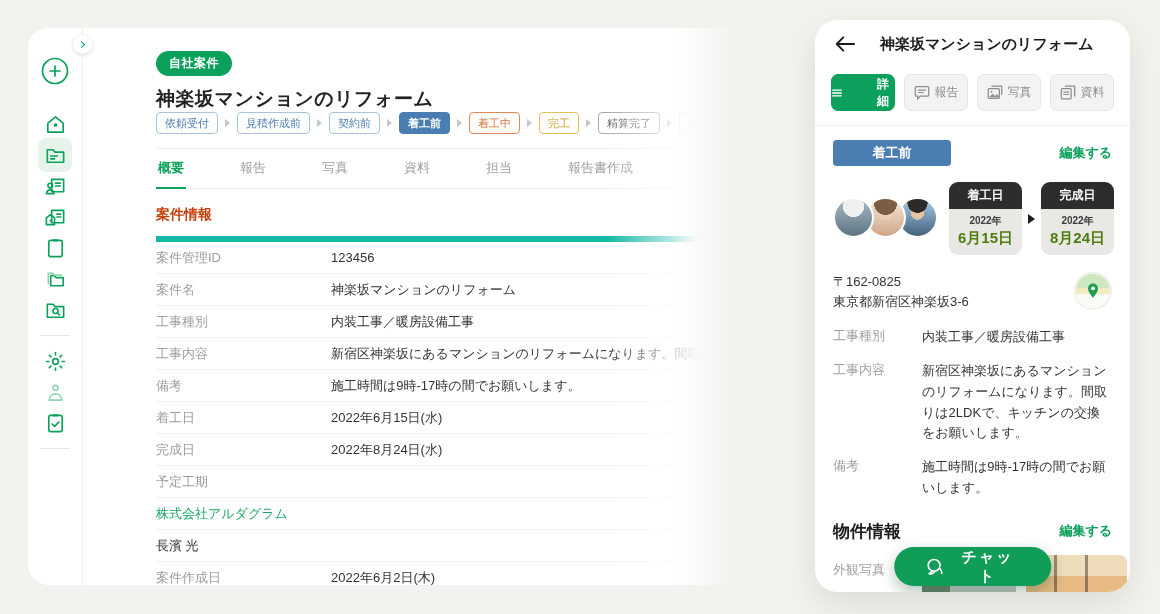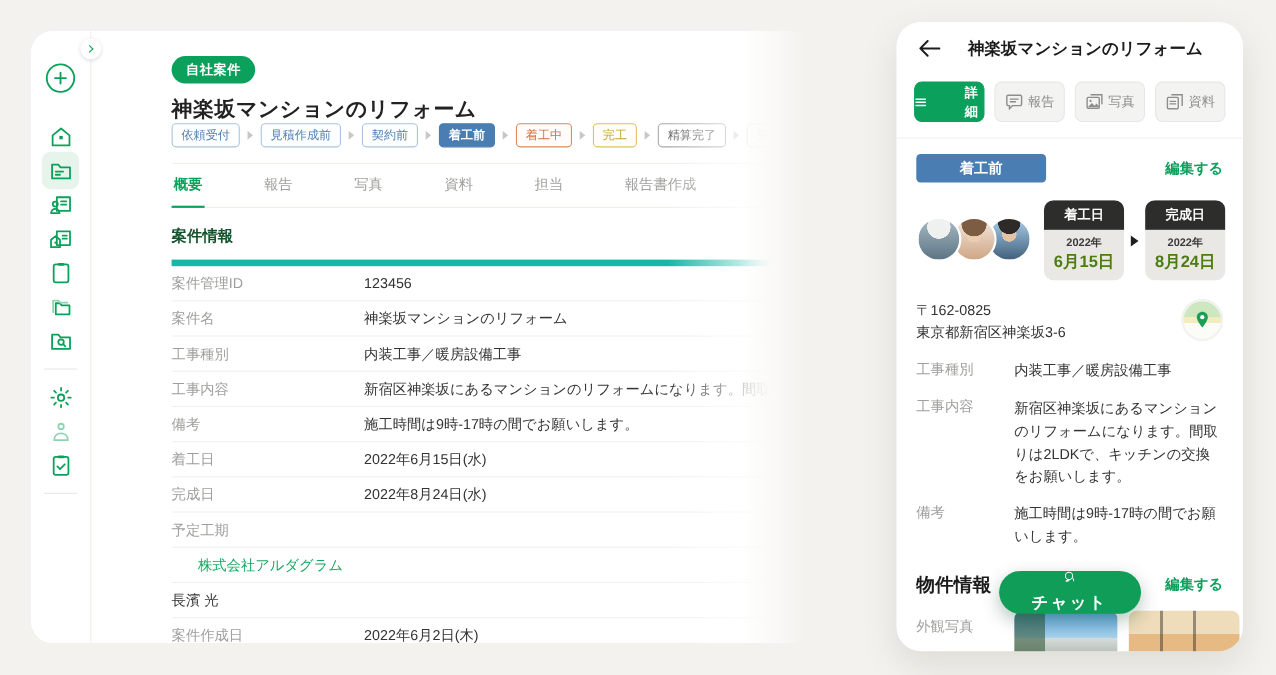--- a/index.html
+++ b/index.html
@@ -56,26 +56,26 @@
   .chip.s-yellow { border-color:#e2c257; color:#c7a12e; background:#fffefa; }
   .chip.s-gray   { border-color:#a9a9a7; color:#666; background:#fff; }
   .chip.s-muted  { border-color:#d8d8d6; color:#b8b8b6; background:#fff; }
   .step-arrow { width:0; height:0; border-left:5px solid #c7c7c5; border-top:4px solid transparent;
     border-bottom:4px solid transparent; }
 
   .tabbar { display:flex; gap:52px; margin-top:14px; border-top:1px solid #f0efec; border-bottom:1px solid #f0efec; }
   .dtab { font-size:13px; color:#a0a09e; padding:10px 2px; cursor:pointer; }
   .dtab.active { color:#0aa25a; font-weight:bold; border-bottom:2px solid #0aa25a; margin-bottom:-1px; }
 
-  .section-title { font-size:14px; font-weight:bold; color:#14532d; margin:17px 0 12px; }
+  .section-title { font-size:14px; font-weight:bold; color:#c2410c; margin:17px 0 12px; }
   .itable { border-top:6px solid #14b8a6; }
   .irow { display:flex; align-items:center; height:32px; border-bottom:1px solid #f1f0ee; font-size:13px; }
   .ilabel { width:175px; flex-shrink:0; color:#9e9e9c; }
   .ivalue { color:#333; white-space:nowrap; }
-  .ivalue.link { color:#16a862; cursor:pointer;margin-left:24px; }
+  .ivalue.link { color:#16a862; cursor:pointer; }
 
   .icn { stroke:#0aa25a; fill:none; stroke-width:1.7; stroke-linecap:round; stroke-linejoin:round; }
   .icn.lite { stroke:#8fd4b2; }
 
   
   .mobile-card {
     position:absolute; left:815px; top:20px; width:315px; height:572px;
     background:#fff; border-radius:22px; overflow:hidden;
     box-shadow:0 12px 32px rgba(90,85,70,.14);
   }
@@ -134,25 +134,25 @@
   .photo-label { width:89px; flex-shrink:0; color:#9e9e9c; padding-top:6px; }
   .photos { display:flex; gap:10px; }
   .photo { border-radius:8px 8px 0 0; cursor:pointer; }
   .photo1 { width:94px; height:70px;
     background:linear-gradient(90deg,rgba(38,78,44,.55) 0 30%,rgba(0,0,0,0) 30%),
                linear-gradient(180deg,#5da6dc 0%,#aad3ee 36%,#d6dbd6 36%,#b4bdb8 58%,#4b7d48 58%,#2e5a34 100%); }
   .photo2 { width:101px; height:70px;
     background:linear-gradient(90deg,rgba(0,0,0,0) 0 28%,rgba(45,40,34,.45) 28% 31%,rgba(0,0,0,0) 31% 58%,rgba(45,40,34,.45) 58% 61%,rgba(0,0,0,0) 61%),
                linear-gradient(180deg,#eedcba 0 30%,#e6ba82 30% 55%,#cf9049 55% 78%,#a96c2f 100%); }
 
-  .chat-btn { position:absolute; left:50%; transform:translateX(-50%); bottom:34px; height:39px;
+  .chat-btn { position:absolute; left:50%; transform:translateX(-50%); bottom:6px; height:39px;
     padding:0 30px; background:#0f9d58; border:none; border-radius:21px; color:#fff; font-size:15px;
     font-weight:bold; letter-spacing:2px; display:flex; align-items:center; gap:9px; cursor:pointer;
     box-shadow:0 6px 16px rgba(0,60,30,.3); z-index:10;
-    font-family:"Liberation Sans","DejaVu Sans",sans-serif;flex-direction:column; }
+    font-family:"Liberation Sans","DejaVu Sans",sans-serif; }
 </style>
 </head>
 <body>
 
 <div class="desktop-card">
 
   <div class="rail">
     <div class="rail-btn rail-plus">
       <svg class="icn" width="30" height="30" viewBox="0 0 30 30">
         <circle cx="15" cy="15" r="12.5"></circle>

